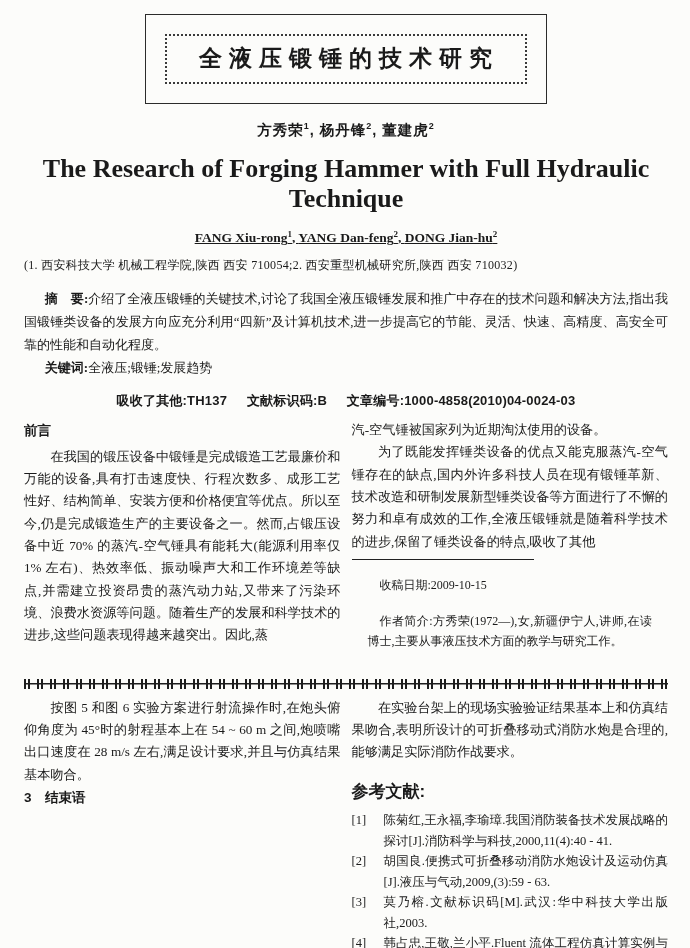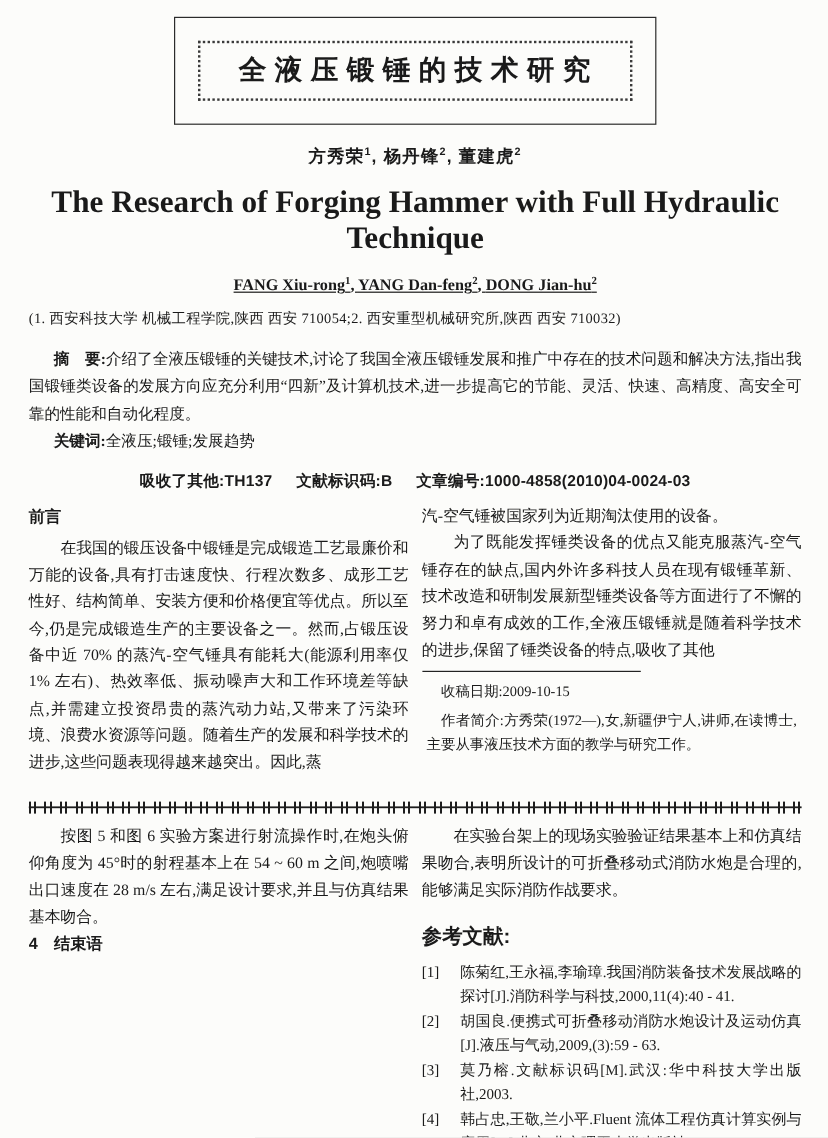--- a/index.html
+++ b/index.html
@@ -43,21 +43,21 @@
   .no-indent{text-indent:0;}
   .sec-heading{
     font-weight:700;font-size:13.5px;margin:1px 0 3px;
     font-family:"Liberation Sans","DejaVu Sans",sans-serif;text-align:left;
   }
   .upper-cols{margin-top:4px;min-height:238px;}
   .col-flex{display:flex;flex-direction:column;}
   
   .footnote{margin-top:auto;font-size:12px;line-height:1.66;padding-top:6px;}
   .footnote-rule{width:182px;border-top:1.5px solid #222;margin-bottom:7px;}
-  .footnote p{margin:4px;text-indent:1em;}
+  .footnote p{margin:16px;text-indent:1em;}
   
   .section-divider{
     height:10px;margin:11px 0 8px;
     background-image:
       repeating-linear-gradient(90deg,#1d1d1d 0 1.6px,transparent 1.6px 4.4px,#1d1d1d 4.4px 6px,transparent 6px 13px),
       linear-gradient(#1d1d1d,#1d1d1d);
     background-size:auto 100%,100% 1.5px;
     background-position:0 0,0 center;
     background-repeat:repeat-x,no-repeat;
   }
@@ -120,21 +120,21 @@
         <p>作者简介:方秀荣(1972—),女,新疆伊宁人,讲师,在读博士,主要从事液压技术方面的教学与研究工作。</p>
       </div>
     </div>
   </div>
 
   <div class="section-divider"></div>
 
   <div class="cols">
     <div class="col">
       <p class="indent">按图 5 和图 6 实验方案进行射流操作时,在炮头俯仰角度为 45°时的射程基本上在 54 ~ 60 m 之间,炮喷嘴出口速度在 28 m/s 左右,满足设计要求,并且与仿真结果基本吻合。</p>
-      <div class="sec-heading">4　结束语</div>
+      <div class="sec-heading">3　结束语</div>
     </div>
     <div class="col">
       <p class="indent">在实验台架上的现场实验验证结果基本上和仿真结果吻合,表明所设计的可折叠移动式消防水炮是合理的,能够满足实际消防作战要求。</p>
       <div class="refs-heading">参考文献:</div>
       <div class="ref">
         <span class="ref-num">[1]</span>
         <span class="ref-text">陈菊红,王永福,李瑜璋.我国消防装备技术发展战略的探讨[J].消防科学与科技,2000,11(4):40 - 41.</span>
       </div>
       <div class="ref">
         <span class="ref-num">[2]</span>

